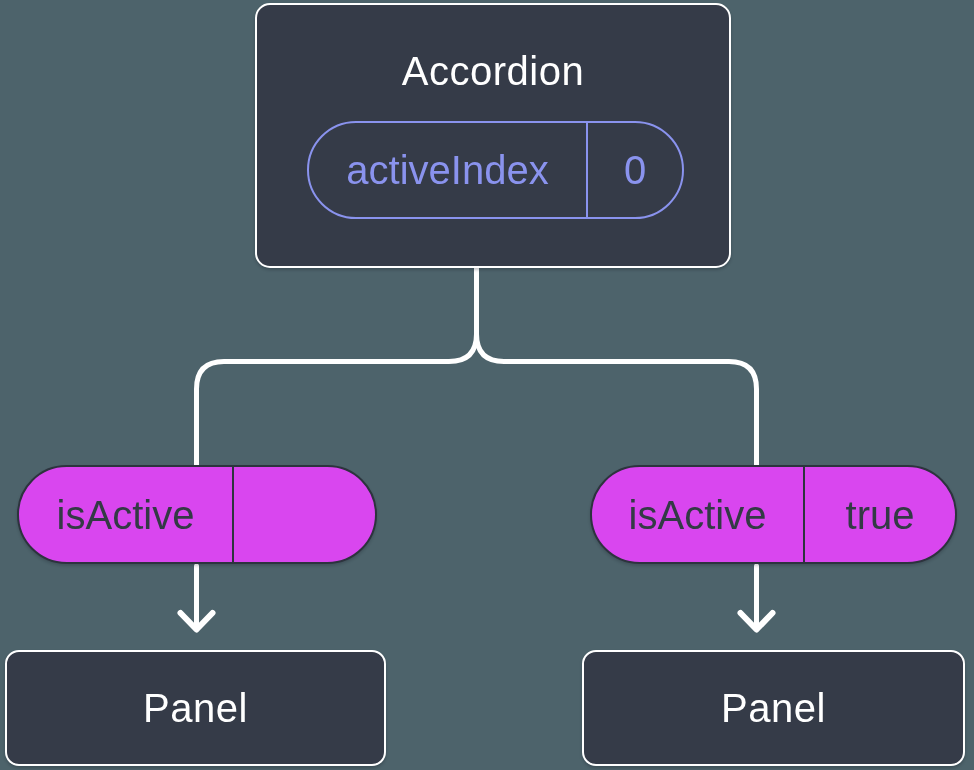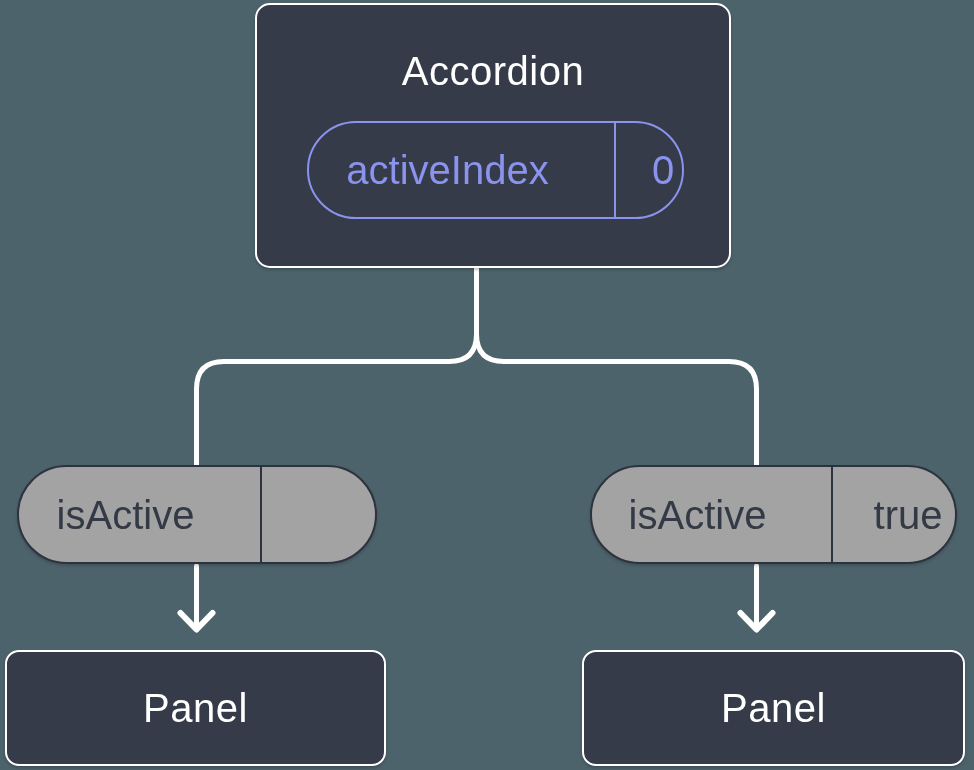--- a/index.html
+++ b/index.html
@@ -24,41 +24,41 @@
   .root-node .node-label{top:46px;}
 
   .panel-node{display:flex;align-items:center;justify-content:center;}
   .panel-node .node-label{position:static;}
   .panel-node.left{left:5px;top:650px;width:381px;height:116px;border-radius:14px;}
   .panel-node.right{left:582px;top:650px;width:383px;height:116px;border-radius:14px;}
 
   
   .pill{
     position:absolute;box-sizing:border-box;display:flex;align-items:stretch;
-    border-radius:50px;overflow:hidden;gap:28px;
+    border-radius:50px;overflow:hidden;
   }
   .pill .sec{
     display:flex;align-items:center;justify-content:center;
     font-size:40px;line-height:1;white-space:nowrap;
   }
   .pill .sec.value{flex:1;}
   .pill-divider{width:2px;flex:0 0 2px;}
 
   
   .state-pill{
     left:50px;top:116px;width:377px;height:98px;
     border:2px solid #8a93ee;border-radius:49px;background:transparent;
   }
   .state-pill .sec{color:#8a93ee;}
   .state-pill .sec.name{width:277px;}
   .state-pill .pill-divider{background:#8a93ee;}
 
   
   .prop-pill{
-    height:99px;background:#a3a3a3;border:2px solid #2d333e;
+    height:99px;background:#d946ef;border:2px solid #2d333e;
     box-shadow:0 2px 3px rgba(15,20,30,0.2);
   }
   .prop-pill .sec{color:#333a45;}
   .prop-pill .pill-divider{background:#2d333e;}
   .prop-pill.left{left:17px;top:465px;width:360px;}
   .prop-pill.left .sec.name{width:213px;}
   .prop-pill.right{left:590px;top:465px;width:367px;}
   .prop-pill.right .sec.name{width:211px;}
 </style>
 </head>

